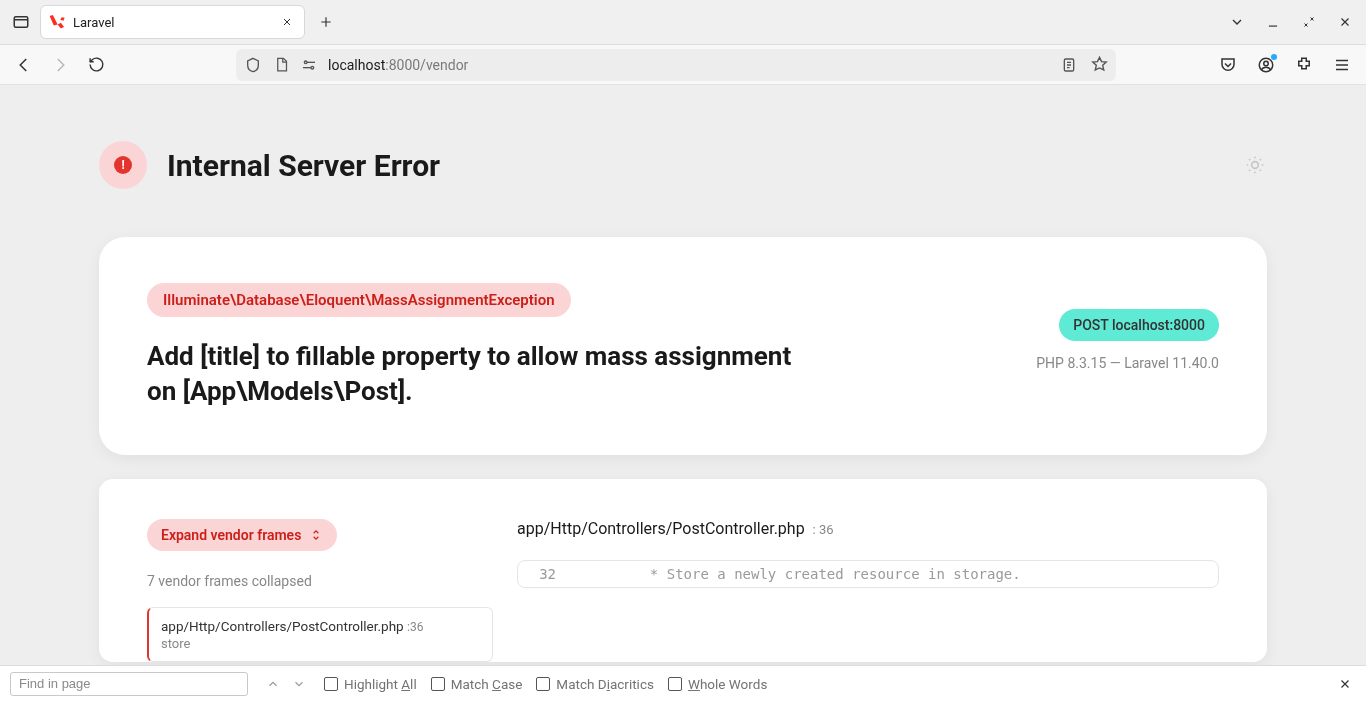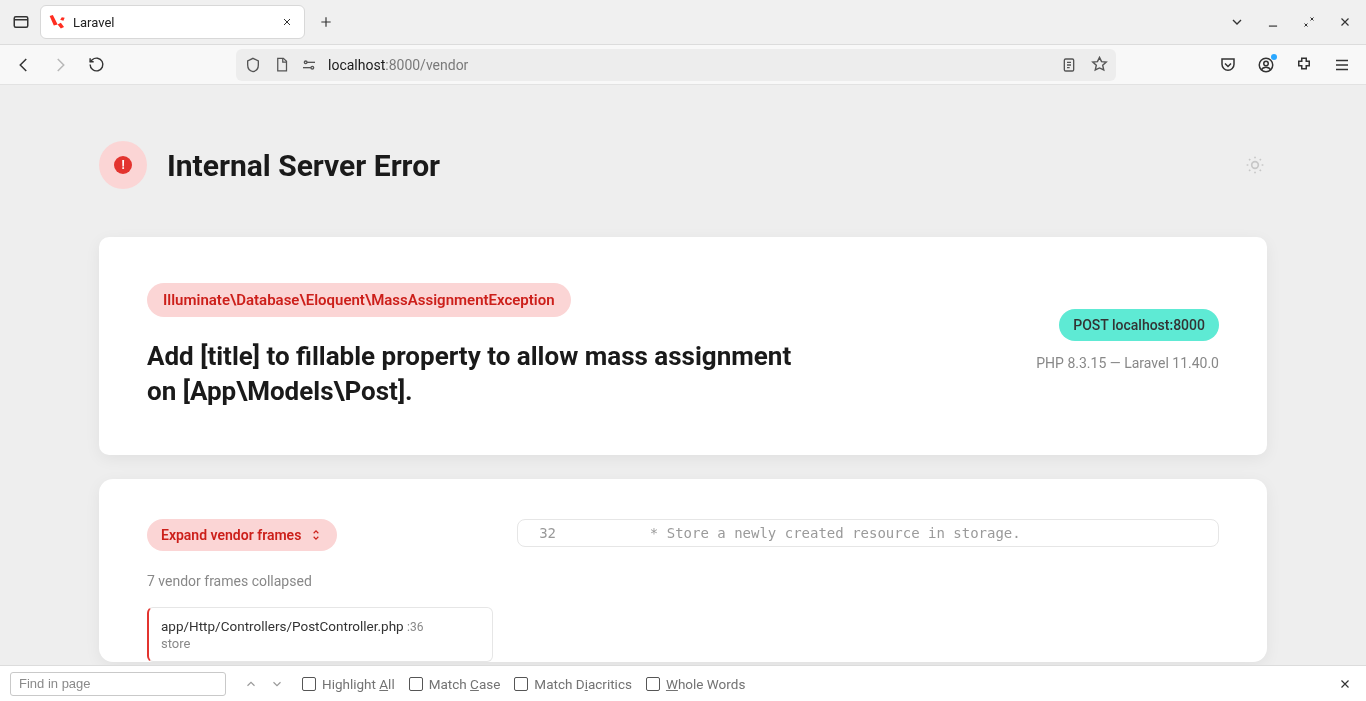--- a/index.html
+++ b/index.html
@@ -122,21 +122,21 @@
   }
   .page-title {
     font-size: 30px; font-weight: 700; color:#1a1a1a;
   }
   .theme-toggle {
     margin-left: auto; width:24px; height:24px; color:#c7c7c7;
     display:flex; align-items:center; justify-content:center;
   }
 
   .card {
-    background:#fff; border-radius: 10px;
+    background:#fff; border-radius: 26px;
     box-shadow: 0 4px 16px rgba(0,0,0,0.06);
     padding: 46px 48px;
     display:flex; gap: 40px;
     align-items: flex-start;
     margin-bottom: 24px;
   }
   .card-left { flex:1; }
   .exception-pill {
     display:inline-block;
     background:#fbd5d5; color:#cc1f1a;
@@ -198,21 +198,21 @@
   .gutter { width:56px; text-align:right; padding-right:18px; color:#999; }
   .src { white-space: pre; color:#9a9a9a; flex:1; }
 
   
   .findbar {
     position: absolute; left:0; right:0; bottom:0;
     height: 36px; background:#fff; border-top:1px solid #dcdcdc;
     display:flex; align-items:center; padding: 0 10px; gap: 14px;
   }
   .find-input {
-    width: 216px; height: 24px;
+    width: 238px; height: 24px;
     border:1px solid #c9c9c9; border-radius:3px;
     padding: 0 8px; font-size:13px; color:#333;
   }
   .find-input::placeholder { color:#8a8a8a; }
   .find-nav { display:flex; gap:4px; color:#9a9a9a; }
   .find-nav .fbtn { width:22px; height:22px; display:flex; align-items:center; justify-content:center; }
   .find-opt { display:flex; align-items:center; gap:6px; font-size:13.5px; color:#737373; }
   .chk {
     width:14px; height:14px; border:1.5px solid #555; border-radius:2px; display:inline-block;
   }
@@ -401,20 +401,24 @@
         <div class="frame-item">
           <div class="frame-path">
             <span>app/Http/Controllers/PostController.php</span>
             <span class="ln">:36</span>
           </div>
           <div class="frame-sub">store</div>
         </div>
       </div>
 
       <div class="code-col">
+        <div class="code-path">
+          <span>app/Http/Controllers/PostController.php</span>
+          <span class="ln">: 36</span>
+        </div>
         <div class="code-box">
           <div class="code-line">
             <div class="gutter">32</div>
             <div class="src">         * Store a newly created resource in storage.</div>
           </div>
         </div>
       </div>
     </div>
 
   </div>

